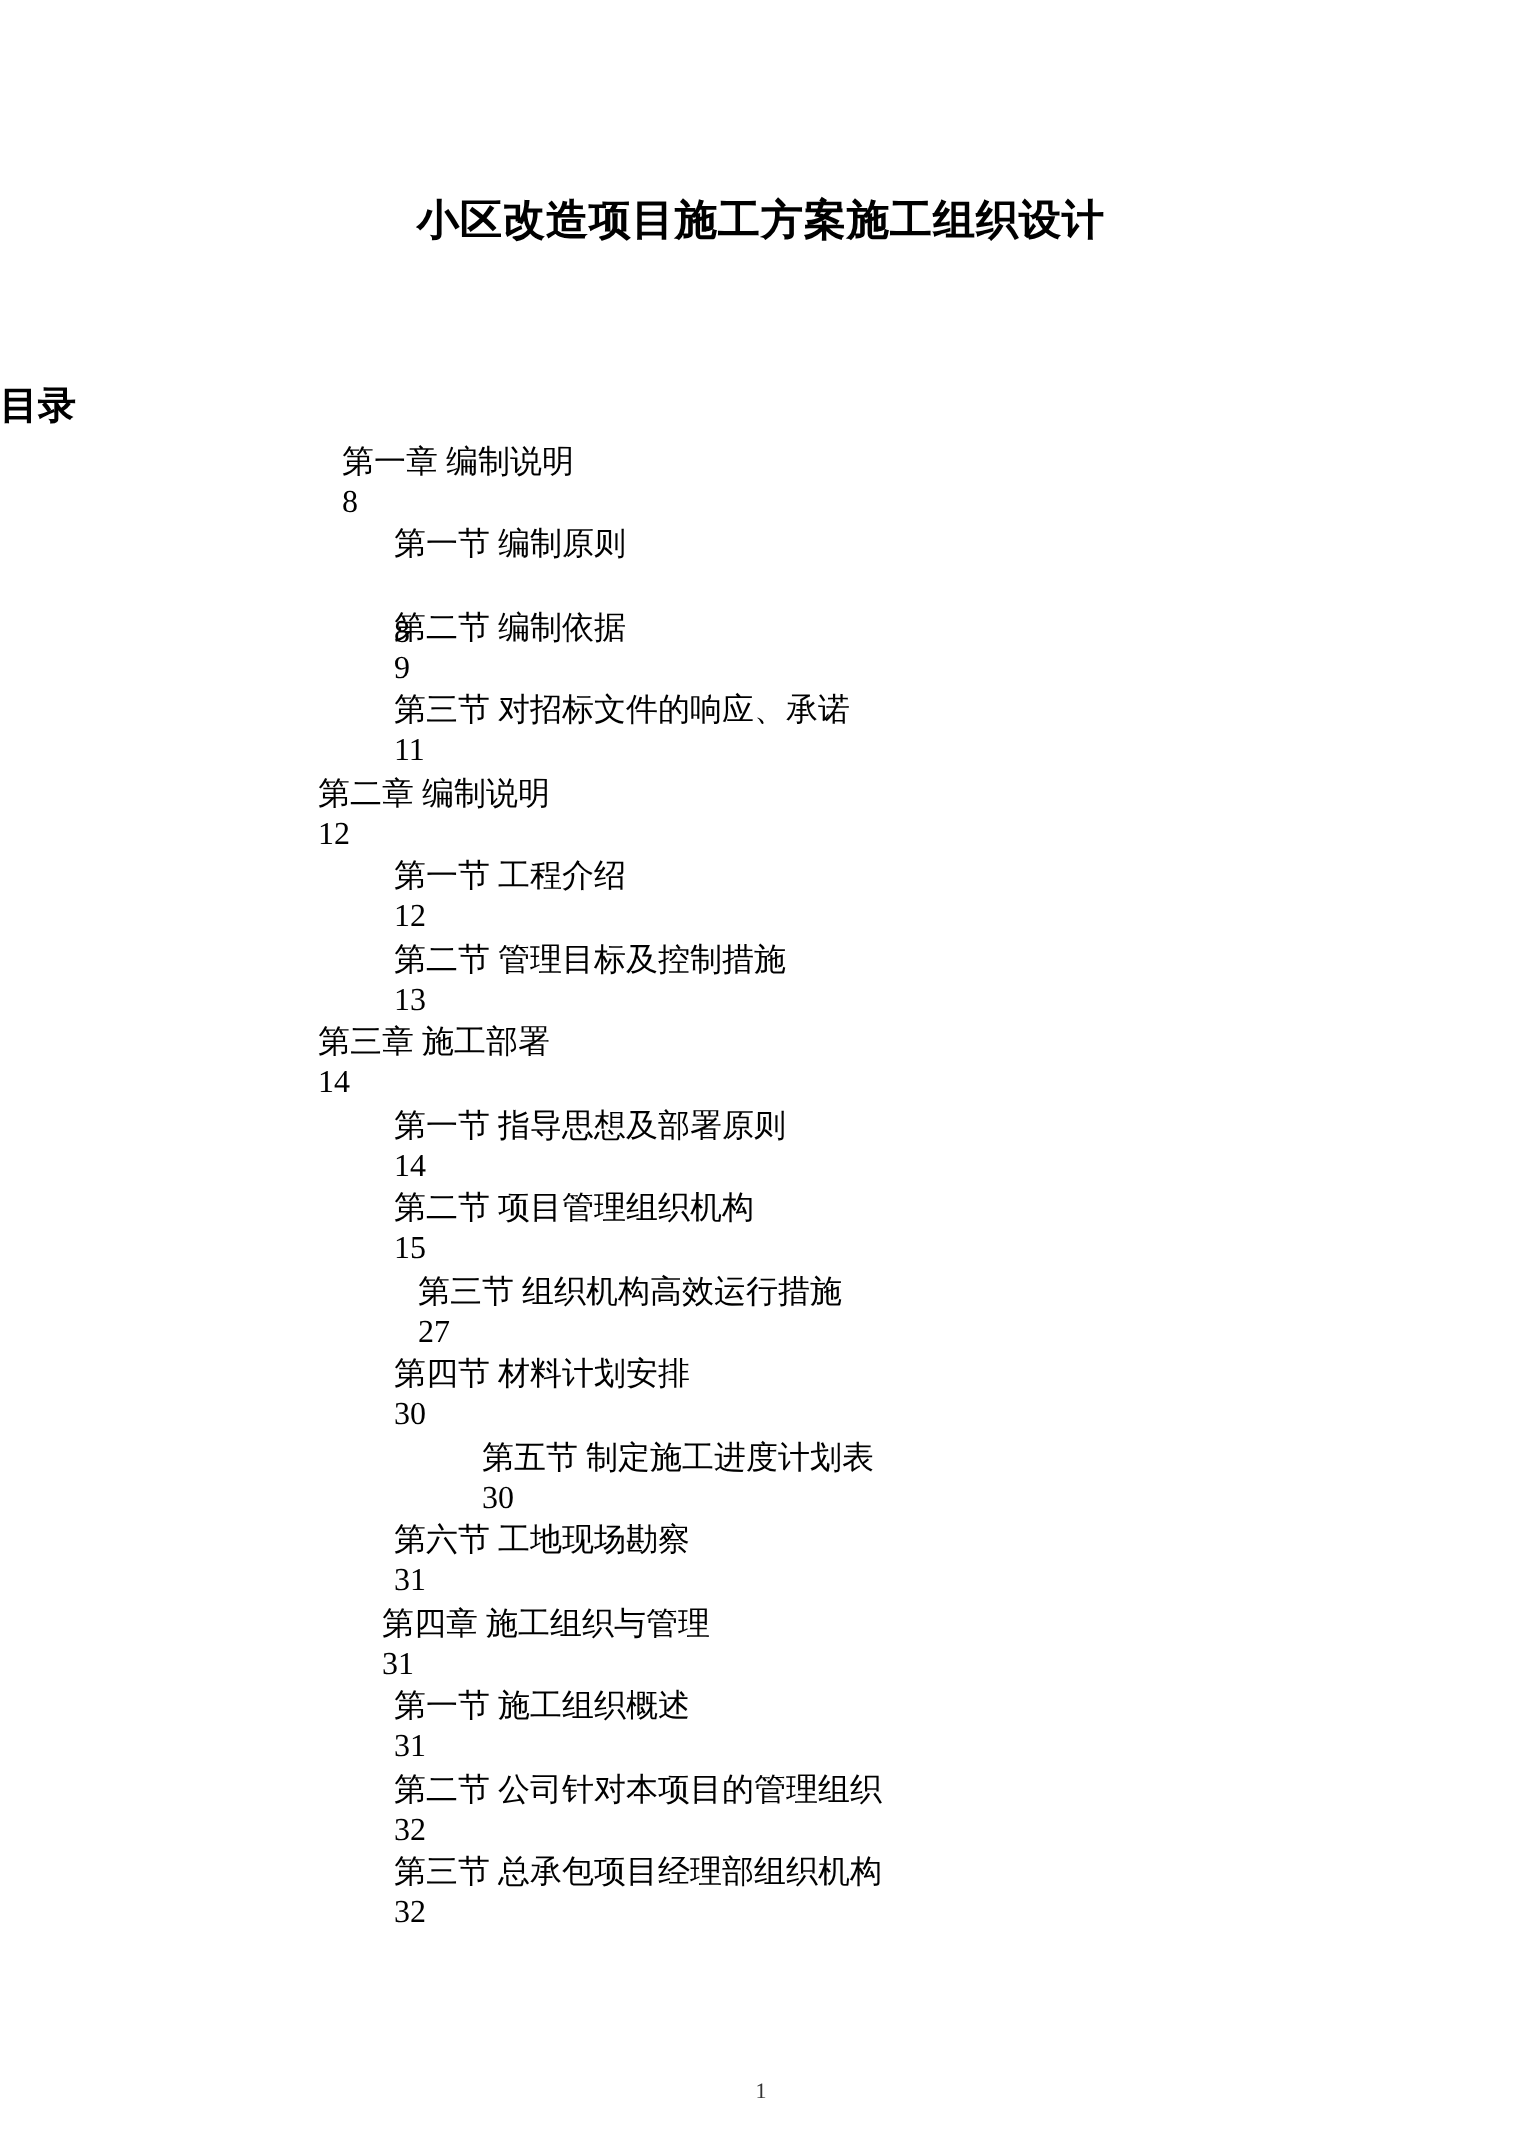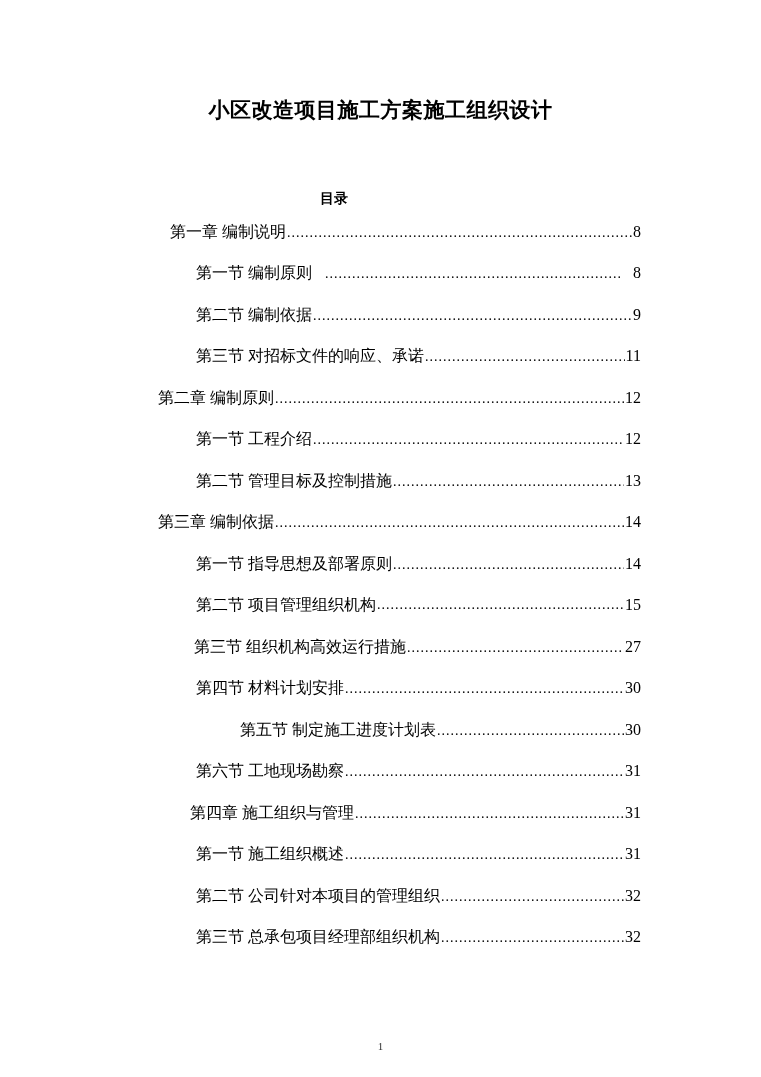--- a/index.html
+++ b/index.html
@@ -24,33 +24,33 @@
       font-family: "DejaVu Sans", "Liberation Sans", sans-serif;
       font-weight: bold;
       font-size: 21px;
       letter-spacing: 0.5px;
     }
     .toc-heading {
       position: absolute;
       top: 190px;
       left: 0;
       width: 668px;
-      text-align: center;
       font-family: "DejaVu Sans", "Liberation Sans", sans-serif;
       font-weight: bold;
-      font-size: 14px;
+      font-size: 19px;
     }
     .toc-entry {
       position: absolute;
       right: 120px;
       display: flex;
       align-items: baseline;
       font-size: 16px;
       line-height: 20px;
       height: 20px;
+      flex-direction: column;
     }
     .toc-entry .label {
       white-space: nowrap;
     }
     .toc-entry .leader {
       flex: 1;
       overflow: hidden;
       white-space: nowrap;
       margin: 0 1px;
       letter-spacing: 1px;
@@ -95,50 +95,50 @@
       <span class="label">第二节 编制依据</span>
       <span class="leader"></span>
       <span class="page">9</span>
     </div>
     <div class="toc-entry" style="top:346px;left:196px;">
       <span class="label">第三节 对招标文件的响应、承诺</span>
       <span class="leader"></span>
       <span class="page">11</span>
     </div>
     <div class="toc-entry" style="top:388px;left:158px;">
-      <span class="label">第二章 编制原则</span>
+      <span class="label">第二章 编制说明</span>
       <span class="leader"></span>
       <span class="page">12</span>
     </div>
     <div class="toc-entry" style="top:429px;left:196px;">
       <span class="label">第一节 工程介绍</span>
       <span class="leader"></span>
       <span class="page">12</span>
     </div>
     <div class="toc-entry" style="top:471px;left:196px;">
       <span class="label">第二节 管理目标及控制措施</span>
       <span class="leader"></span>
       <span class="page">13</span>
     </div>
     <div class="toc-entry" style="top:512px;left:158px;">
-      <span class="label">第三章 编制依据</span>
+      <span class="label">第三章 施工部署</span>
       <span class="leader"></span>
       <span class="page">14</span>
     </div>
     <div class="toc-entry" style="top:554px;left:196px;">
       <span class="label">第一节 指导思想及部署原则</span>
       <span class="leader"></span>
       <span class="page">14</span>
     </div>
-    <div class="toc-entry" style="top:595px;left:196px;align-items:center;">
+    <div class="toc-entry" style="top:595px;left:196px;">
       <span class="label">第二节 项目管理组织机构</span>
       <span class="leader"></span>
       <span class="page">15</span>
     </div>
-    <div class="toc-entry" style="top:637px;left:194px;">
+    <div class="toc-entry" style="top:637px;left:208px;">
       <span class="label">第三节 组织机构高效运行措施</span>
       <span class="leader"></span>
       <span class="page">27</span>
     </div>
     <div class="toc-entry" style="top:678px;left:196px;">
       <span class="label">第四节 材料计划安排</span>
       <span class="leader"></span>
       <span class="page">30</span>
     </div>
     <div class="toc-entry" style="top:720px;left:196px;margin-left:44px;">

